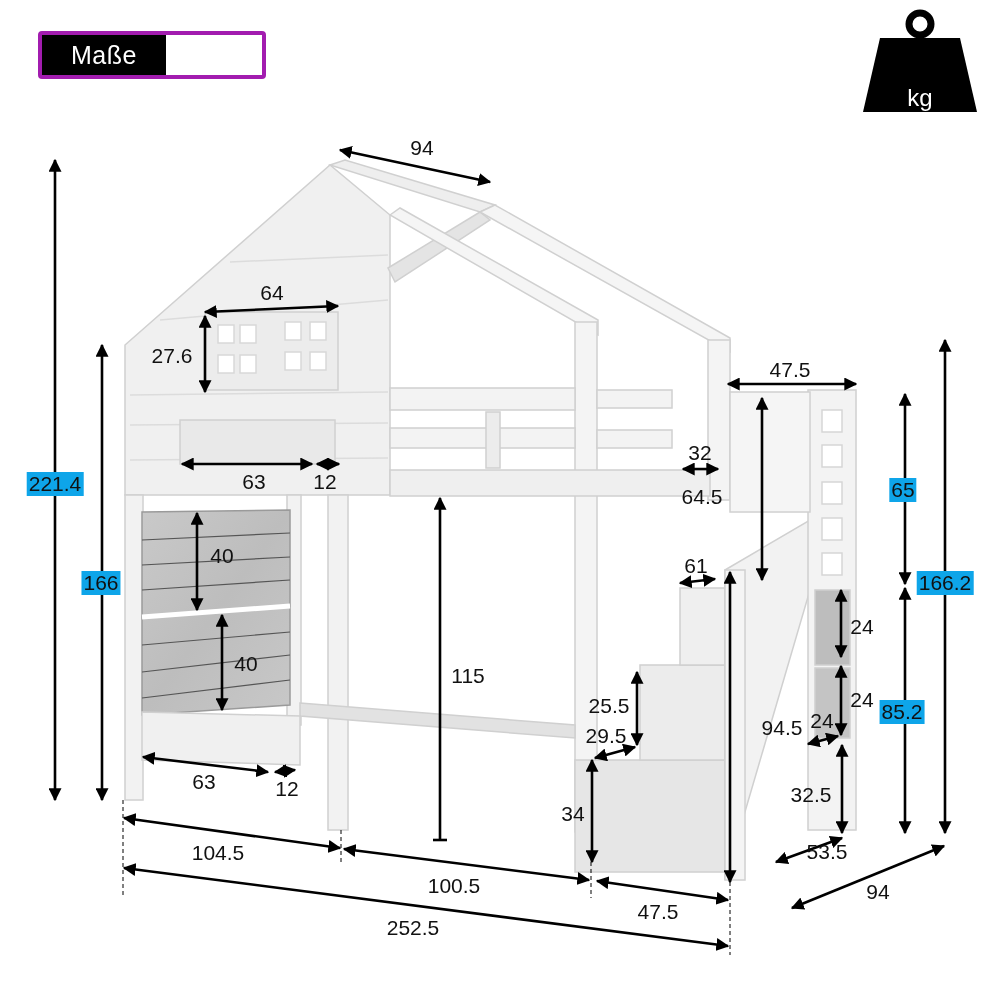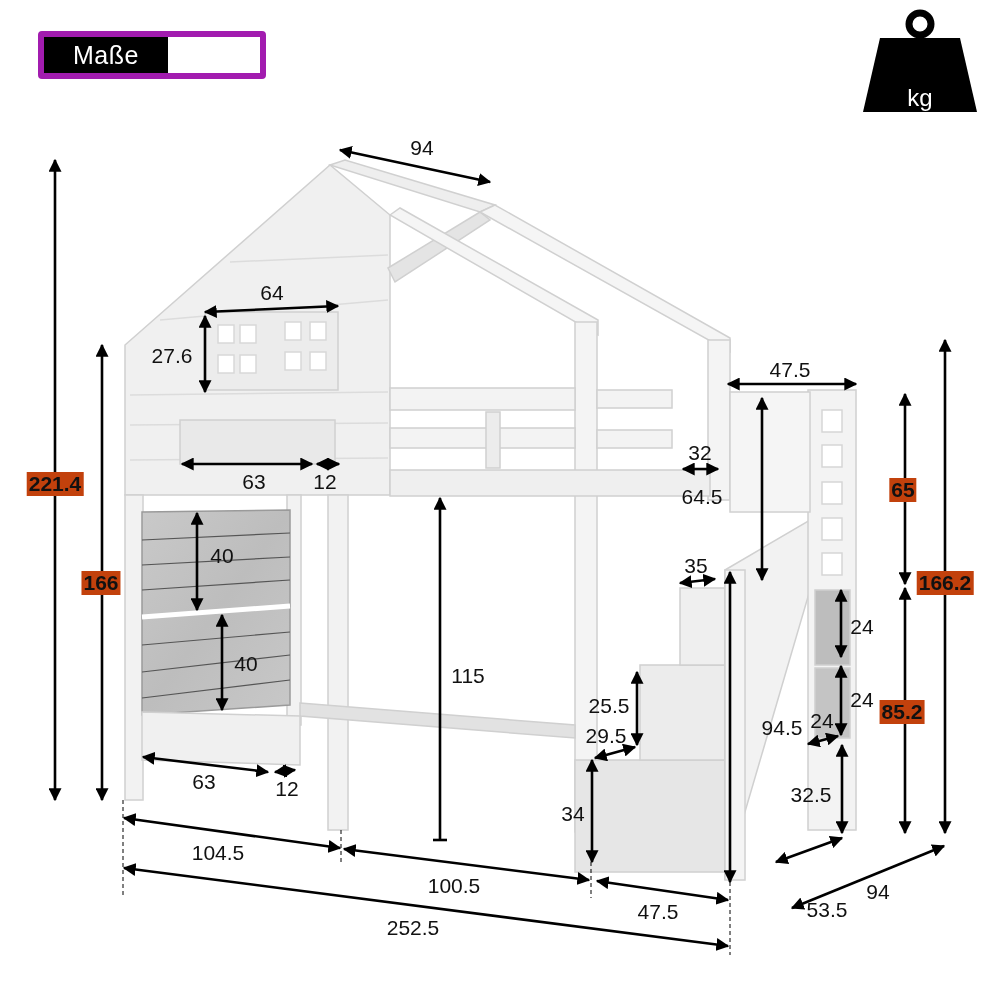--- a/index.html
+++ b/index.html
@@ -1,31 +1,31 @@
 <!DOCTYPE html>
 <html><head>
 <meta charset="utf-8">
 <style>
   html, body { margin:0; padding:0; background:#ffffff; }
   body { width:1000px; height:1000px; position:relative; overflow:hidden;
          font-family:"Liberation Sans", "DejaVu Sans", sans-serif; }
   #badge { position:absolute; left:38px; top:31px; width:228px; height:48px;
-           border:6px solid #a21caf; border-radius:4px; box-sizing:border-box; display:flex; overflow:hidden; }
+           border:4px solid #a21caf; border-radius:4px; box-sizing:border-box; display:flex; overflow:hidden; }
   #badge .lbl { background:#000; color:#fff; width:124px; display:flex; align-items:center; justify-content:center;
                 font-size:25px; letter-spacing:0.5px; }
   #badge .unit { flex:1; display:flex; align-items:center; justify-content:center; font-size:24px; color:#111; }
   #weight { position:absolute; left:855px; top:8px; width:130px; height:108px; }
   #weight .num { position:absolute; left:0; width:130px; top:46px; text-align:center; color:#fff;
                  font-weight:bold; font-size:33px; line-height:33px; }
   #weight .kg { position:absolute; left:0; width:130px; top:78px; text-align:center; color:#fff;
                 font-size:24px; line-height:24px; }
   #drawing { position:absolute; left:0; top:0; }
   .dim { position:absolute; font-size:21px; color:#111; line-height:24px; white-space:nowrap;
          transform:translate(-50%,-50%); background:transparent; }
-  .dim.bg { background:#c2410c; padding:0 2px;font-weight:bold; }
+  .dim.bg { background:#0ea5e9; padding:0 2px; }
 </style>
 </head>
 <body>
 
 <div id="badge">
   <div class="lbl">Maße</div>
 </div>
 
 <div id="weight">
   <svg width="130" height="108" viewBox="0 0 130 108">
@@ -178,28 +178,28 @@
 <div class="dim" style="left:222px;top:556px">40</div>
 <div class="dim" style="left:246px;top:664px">40</div>
 <div class="dim" style="left:204px;top:782px">63</div>
 <div class="dim" style="left:287px;top:789px">12</div>
 <div class="dim" style="left:468px;top:676px">115</div>
 <div class="dim" style="left:790px;top:370px">47.5</div>
 <div class="dim" style="left:700px;top:453px">32</div>
 <div class="dim" style="left:702px;top:497px">64.5</div>
 <div class="dim bg" style="left:903px;top:490px">65</div>
 <div class="dim bg" style="left:945px;top:583px">166.2</div>
-<div class="dim" style="left:696px;top:566px">35</div>
+<div class="dim" style="left:696px;top:566px">61</div>
 <div class="dim" style="left:862px;top:627px">24</div>
 <div class="dim" style="left:862px;top:700px">24</div>
 <div class="dim" style="left:822px;top:721px">24</div>
 <div class="dim bg" style="left:902px;top:712px">85.2</div>
 <div class="dim" style="left:609px;top:706px">25.5</div>
 <div class="dim" style="left:606px;top:736px">29.5</div>
 <div class="dim" style="left:782px;top:728px">94.5</div>
 <div class="dim" style="left:573px;top:814px">34</div>
 <div class="dim" style="left:811px;top:795px">32.5</div>
-<div class="dim" style="left:827px;top:910px">53.5</div>
+<div class="dim" style="left:827px;top:852px">53.5</div>
 <div class="dim" style="left:878px;top:892px">94</div>
 <div class="dim" style="left:218px;top:853px">104.5</div>
 <div class="dim" style="left:454px;top:886px">100.5</div>
 <div class="dim" style="left:658px;top:912px">47.5</div>
 <div class="dim" style="left:413px;top:928px">252.5</div>
 
 </body></html>

